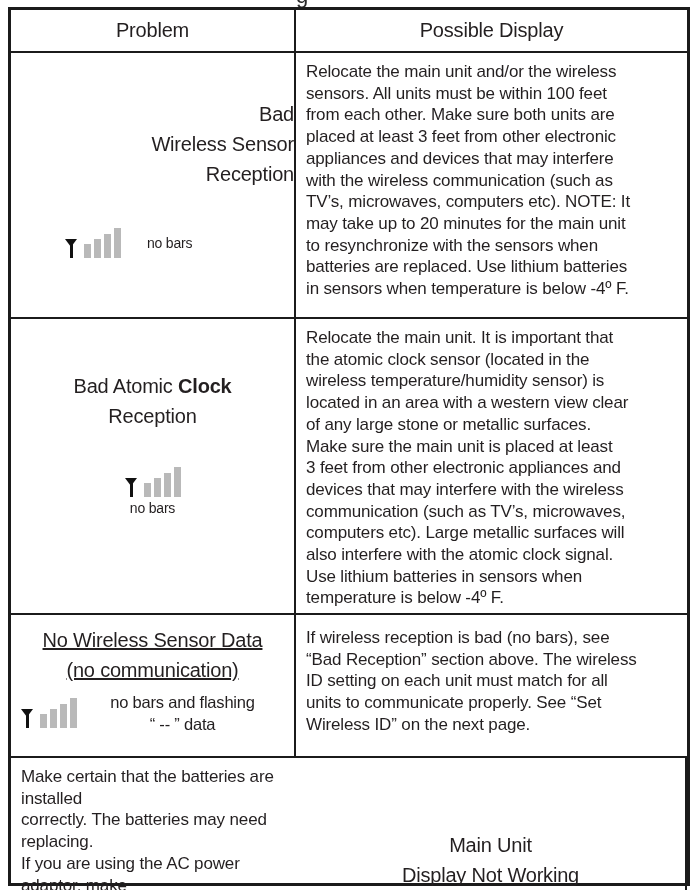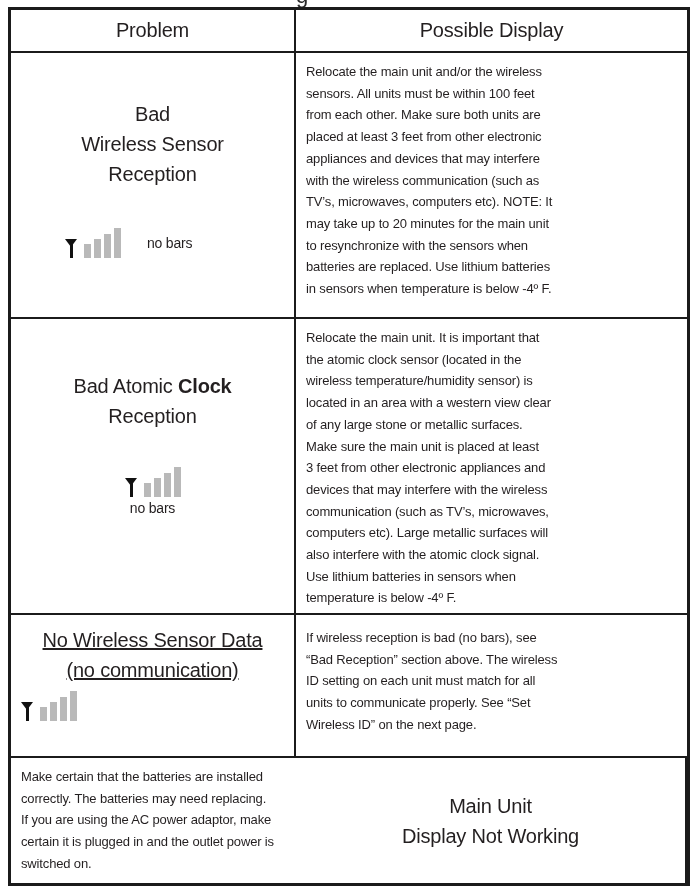--- a/index.html
+++ b/index.html
@@ -19,21 +19,21 @@
   .cell{box-sizing:border-box;min-width:0;}
   .leftcol{border-right:2px solid #1b1b1b;}
   .rowline{border-top:2px solid #1b1b1b;}
 
   .hcell{display:flex;align-items:center;justify-content:center;
     font-size:20px;letter-spacing:-0.2px;}
 
   .pcell{text-align:center;font-size:20px;letter-spacing:-0.2px;}
   .ptext{line-height:30px;white-space:pre-line;}
 
-  .scell{padding:8px 2px 0 10px;font-size:13px;line-height:21.7px;
+  .scell{padding:8px 2px 0 10px;font-size:17px;line-height:21.7px;
     letter-spacing:-0.15px;white-space:pre-line;text-align:left;}
   .scell.pad12{padding-top:12px;}
 
   
   .sig{display:inline-flex;align-items:flex-end;gap:3px;height:30px;}
   .ant{position:relative;width:13px;height:19px;margin-right:3px;}
   .ant .tri{position:absolute;top:0;left:0;width:0;height:0;
     border-left:6.5px solid transparent;border-right:6.5px solid transparent;
     border-top:8px solid #111;}
   .ant .stem{position:absolute;top:4px;left:5px;width:3px;height:15px;background:#111;}
@@ -41,21 +41,21 @@
   .bh1{height:14px}.bh2{height:19px}.bh3{height:24px}.bh4{height:30px}
 
   .iconrow-r1{display:flex;align-items:center;margin-top:39px;margin-left:54px;gap:26px;}
   .cap17{font-size:14px;letter-spacing:-0.2px;}
   .iconcol-r2{display:flex;flex-direction:column;align-items:center;margin-top:36px;gap:3px;}
   .iconrow-r3{display:flex;align-items:center;margin-top:6px;}
   .iconrow-r3 .sig{margin-left:10px;}
   .cap-r3{flex:1;font-size:16.5px;line-height:22px;white-space:pre-line;
     text-align:center;letter-spacing:-0.2px;margin-right:6px;}
 
-  .mt46{margin-top:46px;}
+  .mt46{margin-top:46px;text-align:right;}
   .mt52{margin-top:52px;}
   .mt10{margin-top:10px;text-decoration:underline;}
   .center-v{display:flex;flex-direction:column;justify-content:center;height:100%;}
   b{font-weight:bold;}
 </style>
 </head>
 <body>
 
 <span class="frag">g</span>
 
@@ -131,20 +131,22 @@
       <span class="sig">
         <span class="ant">
             <span class="tri"></span>
             <span class="stem"></span>
           </span>
         <span class="bar bh1"></span>
         <span class="bar bh2"></span>
         <span class="bar bh3"></span>
         <span class="bar bh4"></span>
       </span>
+      <span class="cap-r3">no bars and flashing
+“ -- ” data</span>
     </div>
   </div>
   <div class="cell rowline scell pad12">If wireless reception is bad (no bars), see
 “Bad Reception” section above. The wireless
 ID setting on each unit must match for all
 units to communicate properly. See “Set
 Wireless ID” on the next page.</div>
 
   <div class="cell rowline scell">Make certain that the batteries are installed
 correctly. The batteries may need replacing.

